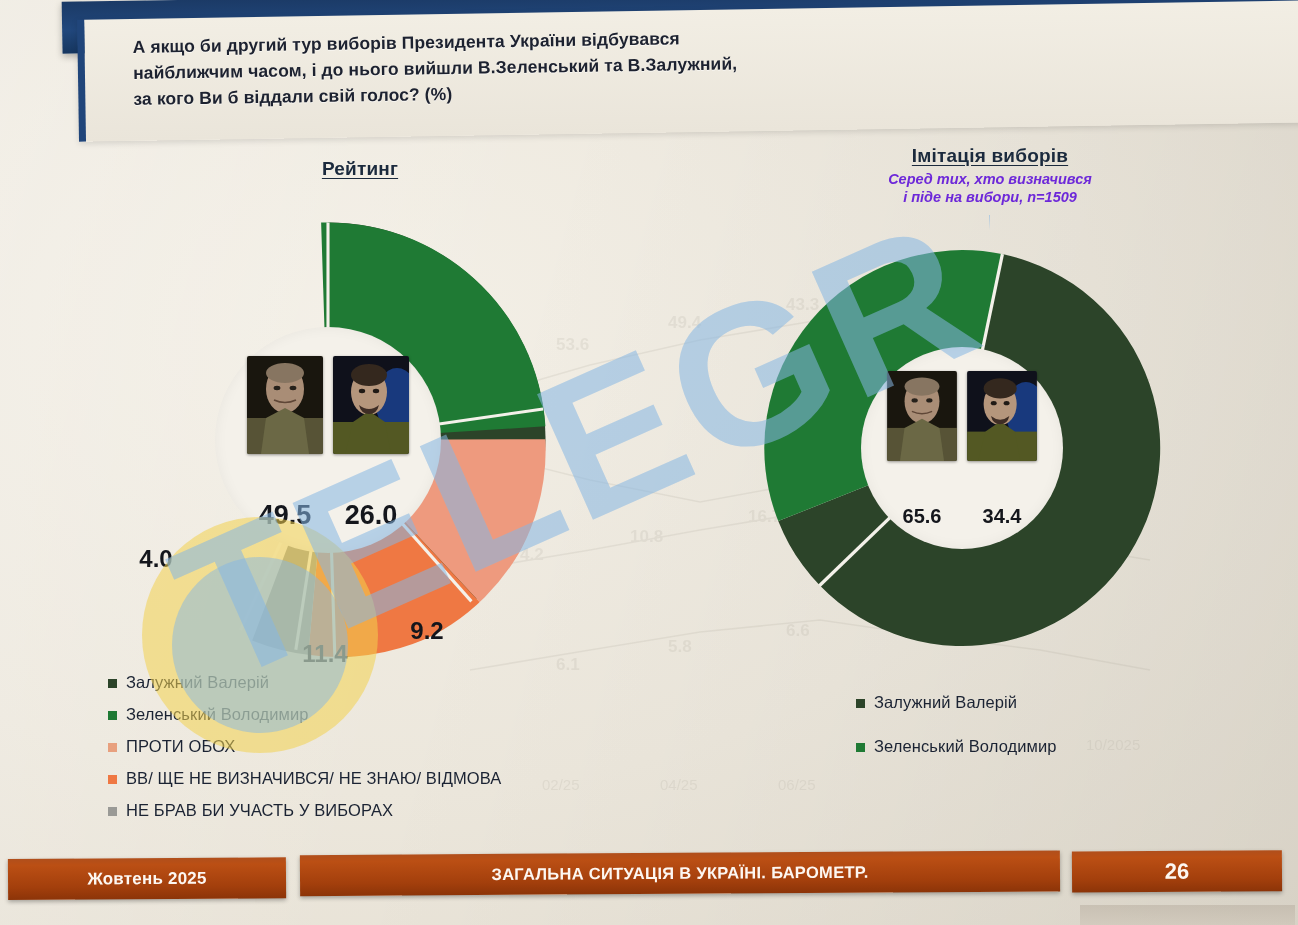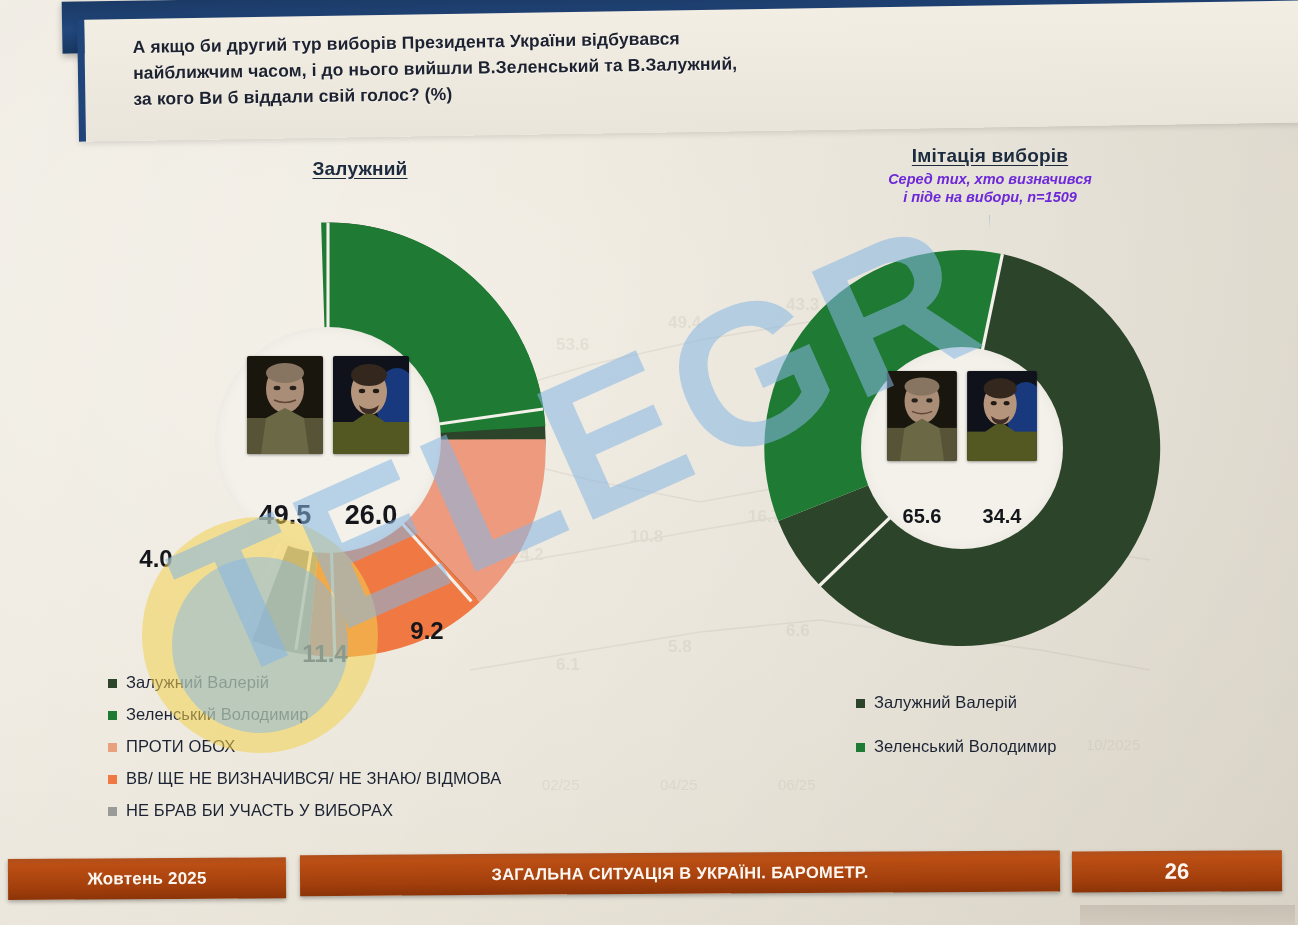--- a/index.html
+++ b/index.html
@@ -186,21 +186,21 @@
 
 <div id="topband"></div>
 <div id="titlecard"></div>
 <div id="question">
   <span>А якщо би другий тур виборів Президента України відбувався</span>
   <span>найближчим часом, і до нього вийшли В.Зеленський та В.Залужний,</span>
   <span>за кого Ви б віддали свій голос? (%)</span>
 </div>
 
 <div class="chart-head" id="head-left">
-  <div class="main">Залужний</div>
+  <div class="main">Рейтинг</div>
 </div>
 
 <div class="donut" id="donut-left">
   <svg class="ring" viewBox="0 0 200 200">
 
     <path d="M100 100 L100 2 A98 98 0 0 1 103.1 197.95 Z" fill="#2c4429"></path>
 
     <path d="M100 100 L103.1 197.95 A98 98 0 0 1 2.06 106.16 Z" fill="#1f7a34" transform="rotate(180 100 100)"></path>
 
     <path d="M100 100 L197.9 103.07 A98 98 0 0 1 166.4 176.1 Z" fill="#ee9a7e" transform="rotate(-2 100 100)"></path>

